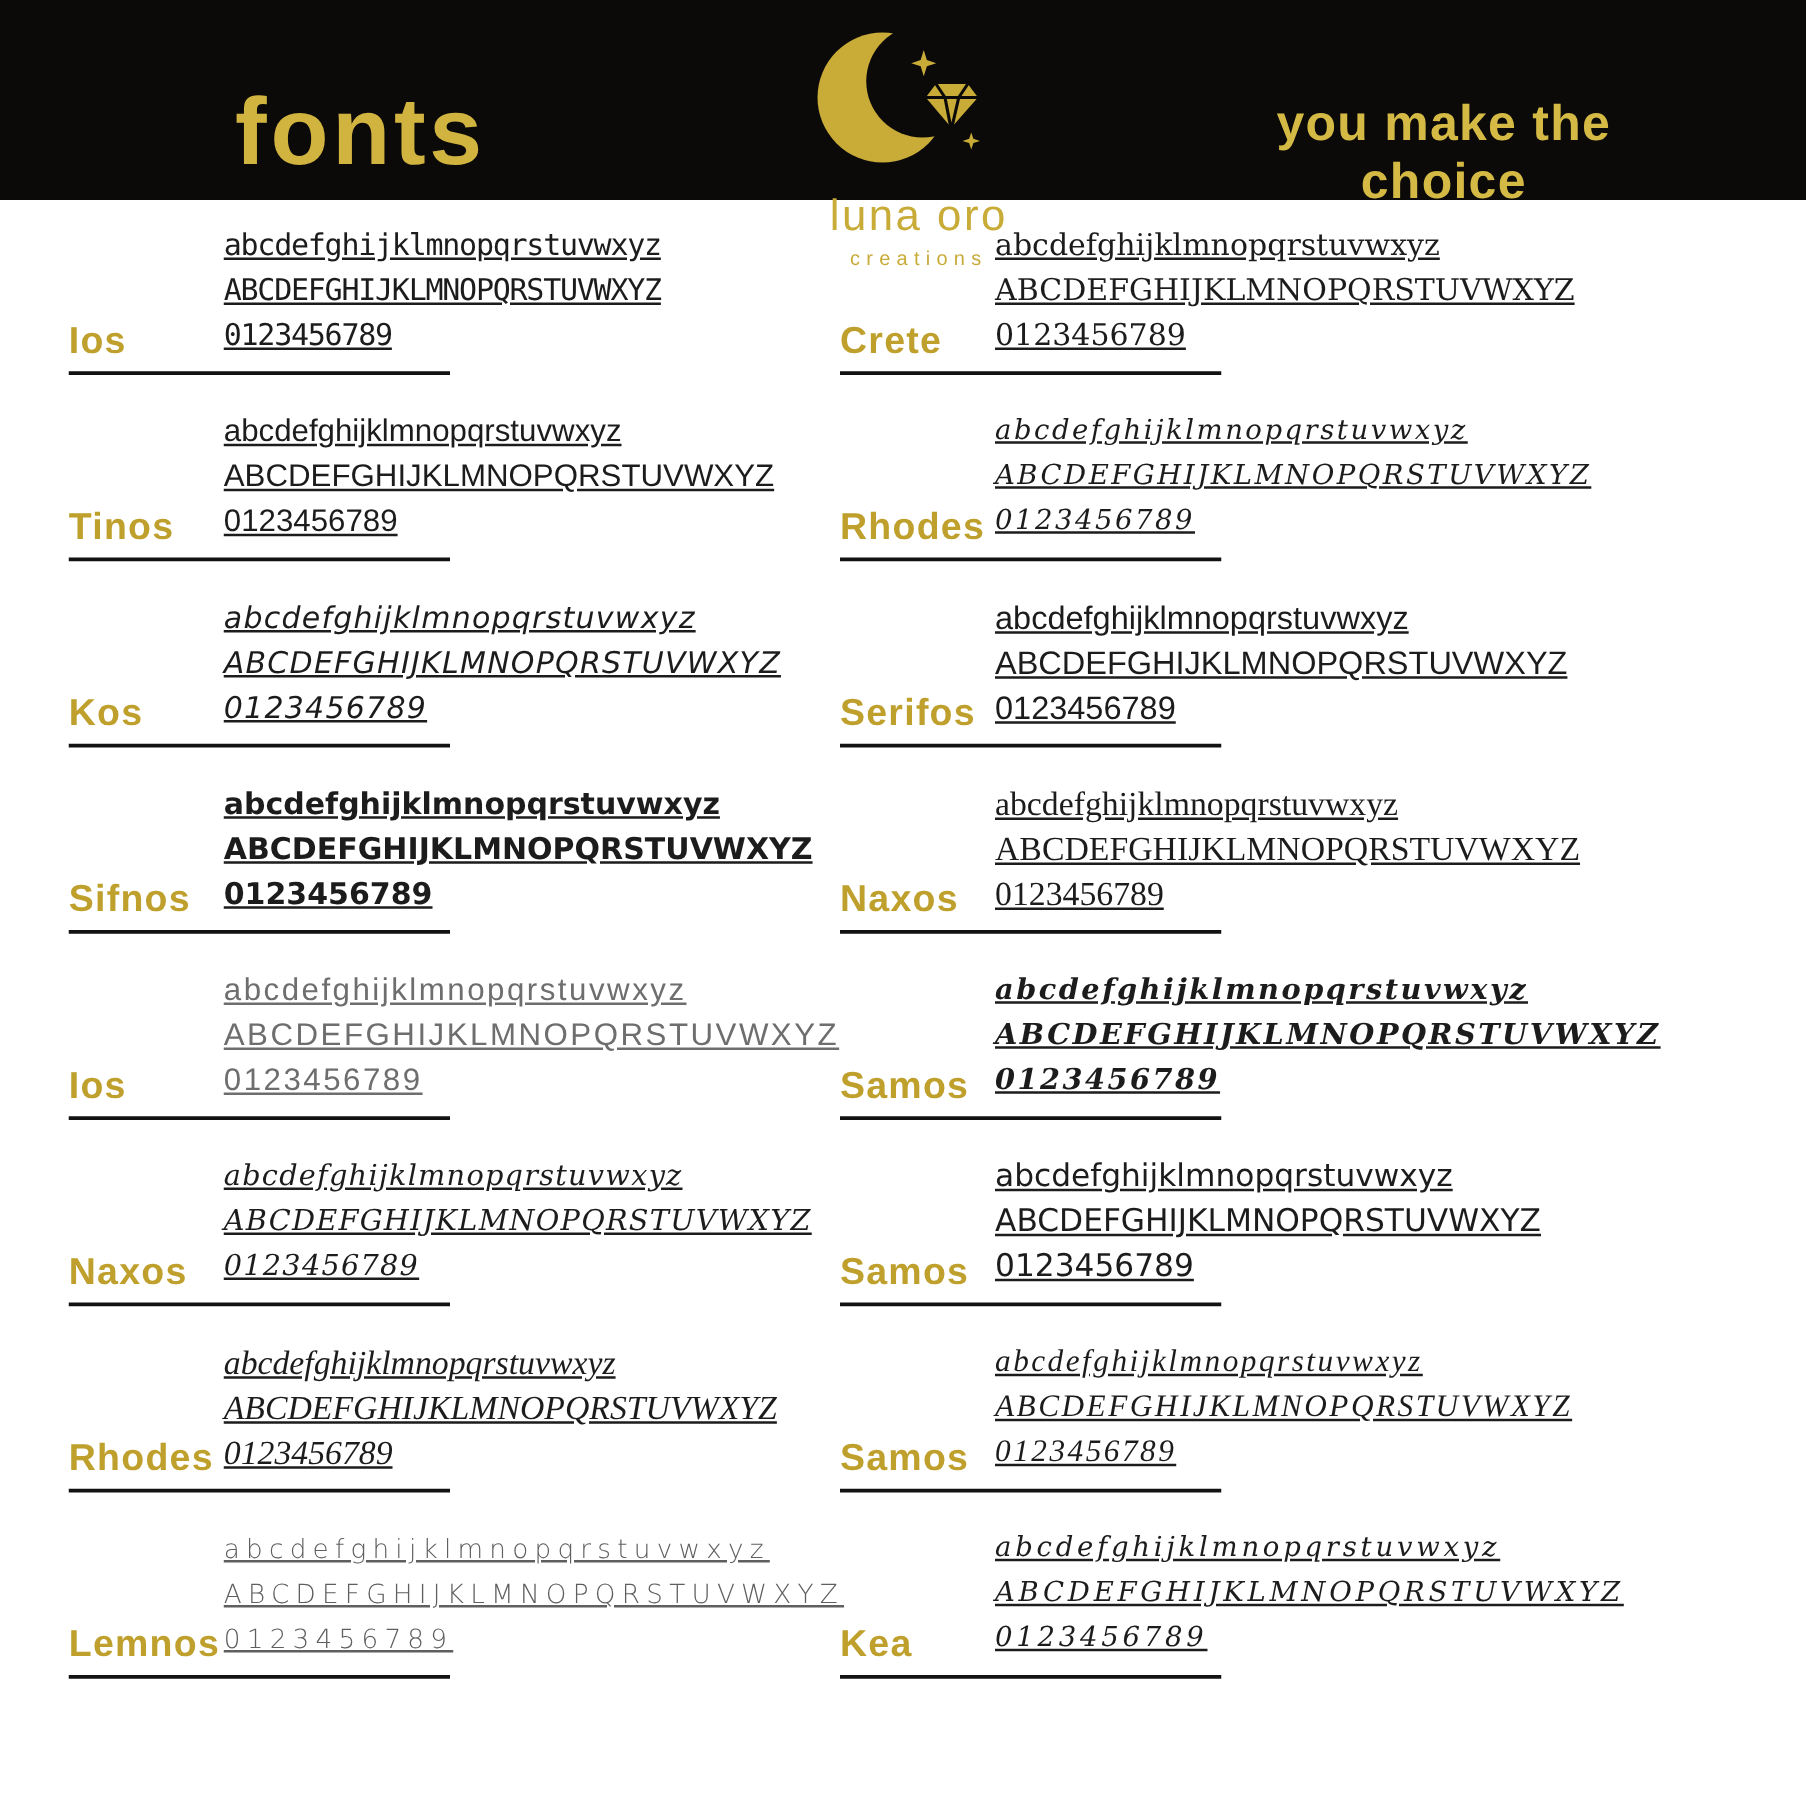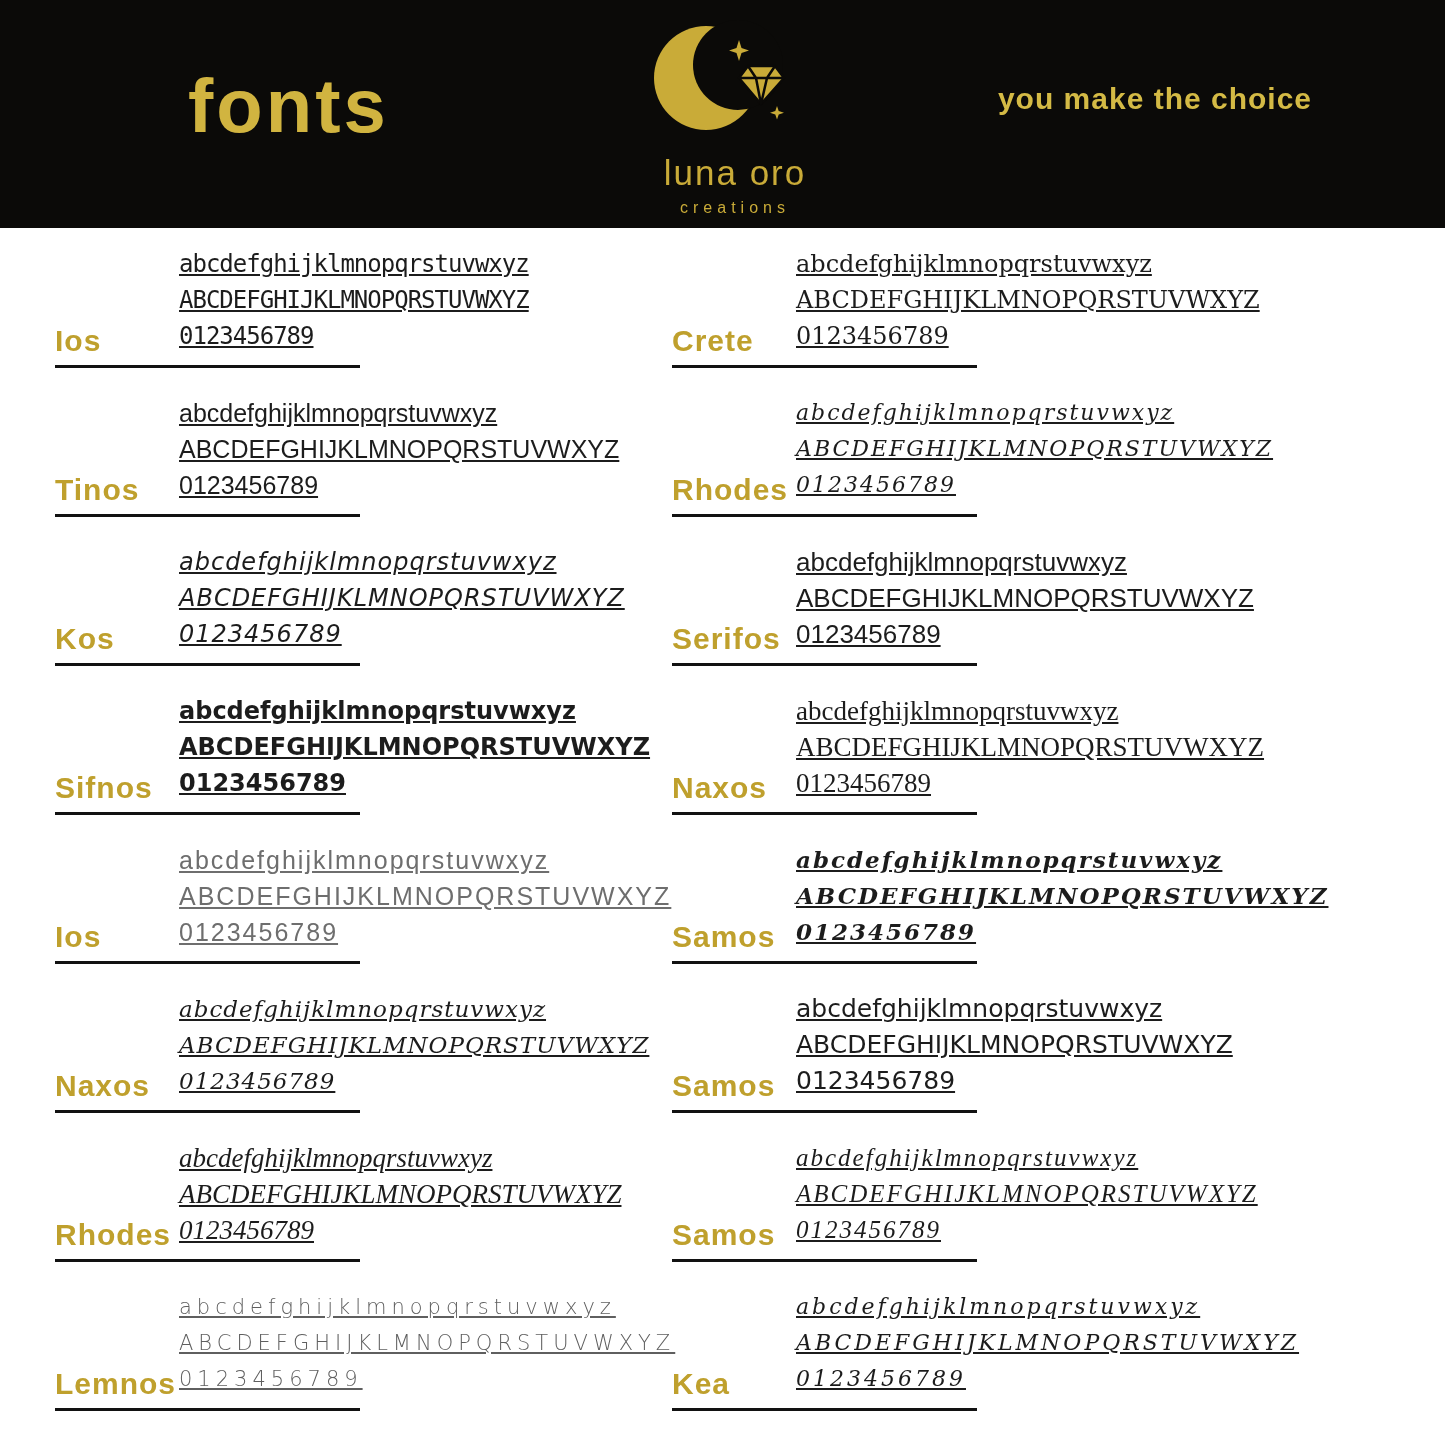--- a/index.html
+++ b/index.html
@@ -6,21 +6,21 @@
   .page{
     position:relative;
     width:1445px;height:1445px;
     background:#ffffff;
     font-family:"Liberation Sans",sans-serif;
     overflow:hidden;
   }
   
   .header{
     position:relative;
-    width:100%;height:228px;
+    width:100%;height:160px;
     background:#0b0a08;
   }
   .page-title{
     position:absolute;left:188px;top:62px;
     font-size:76px;font-weight:bold;letter-spacing:3px;
     color:#d1b440;
     font-family:"Liberation Sans",sans-serif;
   }
   .logo{
     position:absolute;left:635px;top:18px;width:200px;
@@ -30,21 +30,21 @@
   .brand-name{
     font-size:35px;font-weight:normal;letter-spacing:2px;
     color:#c9ab38;line-height:42px;margin-top:14px;
   }
   .brand-subtitle{
     font-size:16px;letter-spacing:5px;color:#c9ab38;line-height:28px;
   }
   .tagline{
     position:absolute;left:985px;top:76px;width:340px;
     text-align:center;color:#d4ba45;
-    font-size:30px;line-height:46px;font-weight:bold;letter-spacing:1px;
+    font-size:40px;line-height:46px;font-weight:bold;letter-spacing:1px;
   }
   
   .main{
     display:flex;
     padding-left:55px;
   }
   .col{display:block;}
   .col-left{width:617px;}
   .col-right{flex:1;}
   .cell{

